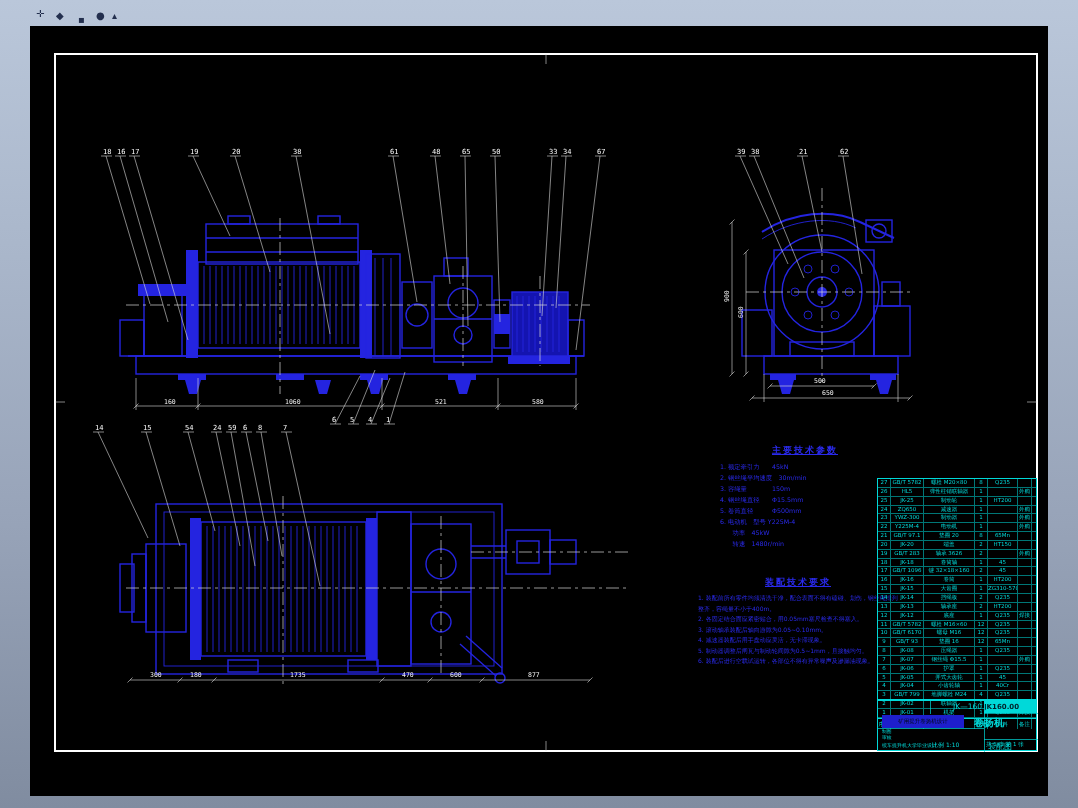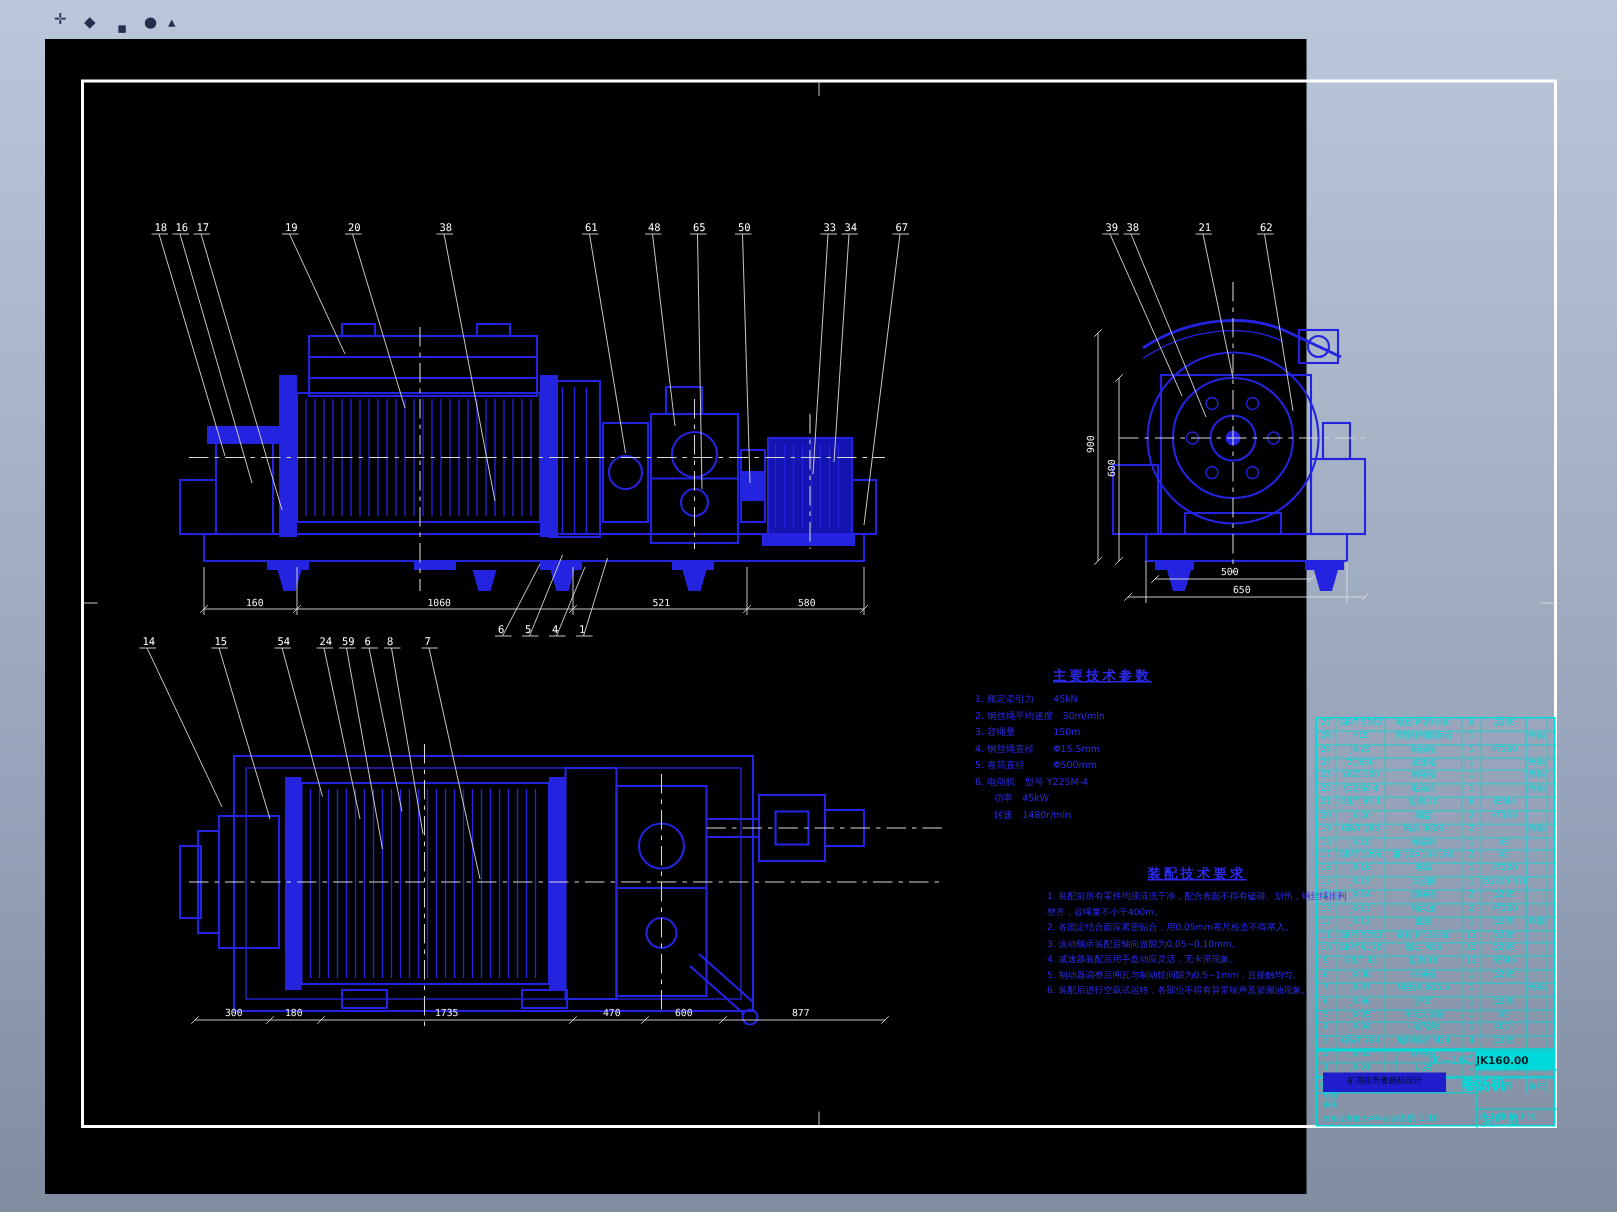--- a/index.html
+++ b/index.html
@@ -1,35 +1,35 @@
 <!DOCTYPE html>
 <html style="--blue: #2424e0; --cyan: #00d9d9;"><head>
 <meta charset="utf-8">
 <style>
   html,body{margin:0;padding:0;width:1078px;height:808px;overflow:hidden;
     font-family:"DejaVu Sans", sans-serif;
     background:linear-gradient(180deg,#bac7da 0%,#aab7cb 30%,#97a3b8 65%,#808c a0 100%);
     background:linear-gradient(180deg,#bac7da 0%,#aab7cb 30%,#97a3b8 65%,#808ca0 100%);}
   #stage{position:relative;width:1078px;height:808px;}
   #viewer-icons span{position:absolute;color:#232f4e;font-size:10px;cursor:pointer;}
-  #sheet{position:absolute;left:30px;top:26px;width:841px;height:770px;background:#000;}
+  #sheet{position:absolute;left:30px;top:26px;width:1018px;height:770px;background:#000;}
   svg{position:absolute;left:0;top:0;}
   .blue{stroke:var(--blue);fill:none;stroke-width:1.4;}
   .blue .fill{fill:var(--blue);stroke:none;}
   .blue .mfill{fill:#1414b0;}
   .blue .thin{stroke-width:0.9;}
   .frame{stroke:#ffffff;stroke-width:2;fill:none;}
   .cl{stroke:#d8d8d8;stroke-width:0.7;stroke-dasharray:13 4 3 4;fill:none;}
   .leader{stroke:#dedede;stroke-width:0.6;fill:none;}
   text.callout{fill:#ffffff;font-size:7px;font-family:"DejaVu Sans Mono",monospace;}
   text.dim{fill:#f2f2f2;font-size:6.5px;font-family:"DejaVu Sans Mono",monospace;}
   .notes{position:absolute;color:#2a2aee;}
   .notes-title{text-align:center;font-size:9px;font-weight:bold;letter-spacing:2px;
     text-decoration:underline;margin-bottom:4px;color:#2a2aee;}
-  .params{left:620px;top:418px;width:170px;}
+  .params{left:690px;top:418px;width:170px;}
   .params .pline{font-size:6.3px;line-height:11px;white-space:pre;}
   .reqs{left:668px;top:550px;width:200px;}
   .reqs .rline{font-size:6px;line-height:10.5px;}
   .bom{position:absolute;left:847px;top:452px;width:160px;height:222px;
     border:1px solid var(--cyan);box-sizing:border-box;color:var(--cyan);}
   .bom-row,.bom-header{display:grid;grid-template-columns:13px 33px 51px 13px 30px 14px;}
   .bom-row{height:7.85px;border-bottom:0.5px solid rgba(0,217,217,0.55);}
   .bom-header{height:10px;border-top:1px solid var(--cyan);font-size:5.8px;line-height:10px;}
   .bom-cell{border-right:0.5px solid rgba(0,217,217,0.55);overflow:hidden;white-space:nowrap;
     font-size:5.5px;line-height:7.8px;text-align:center;}

